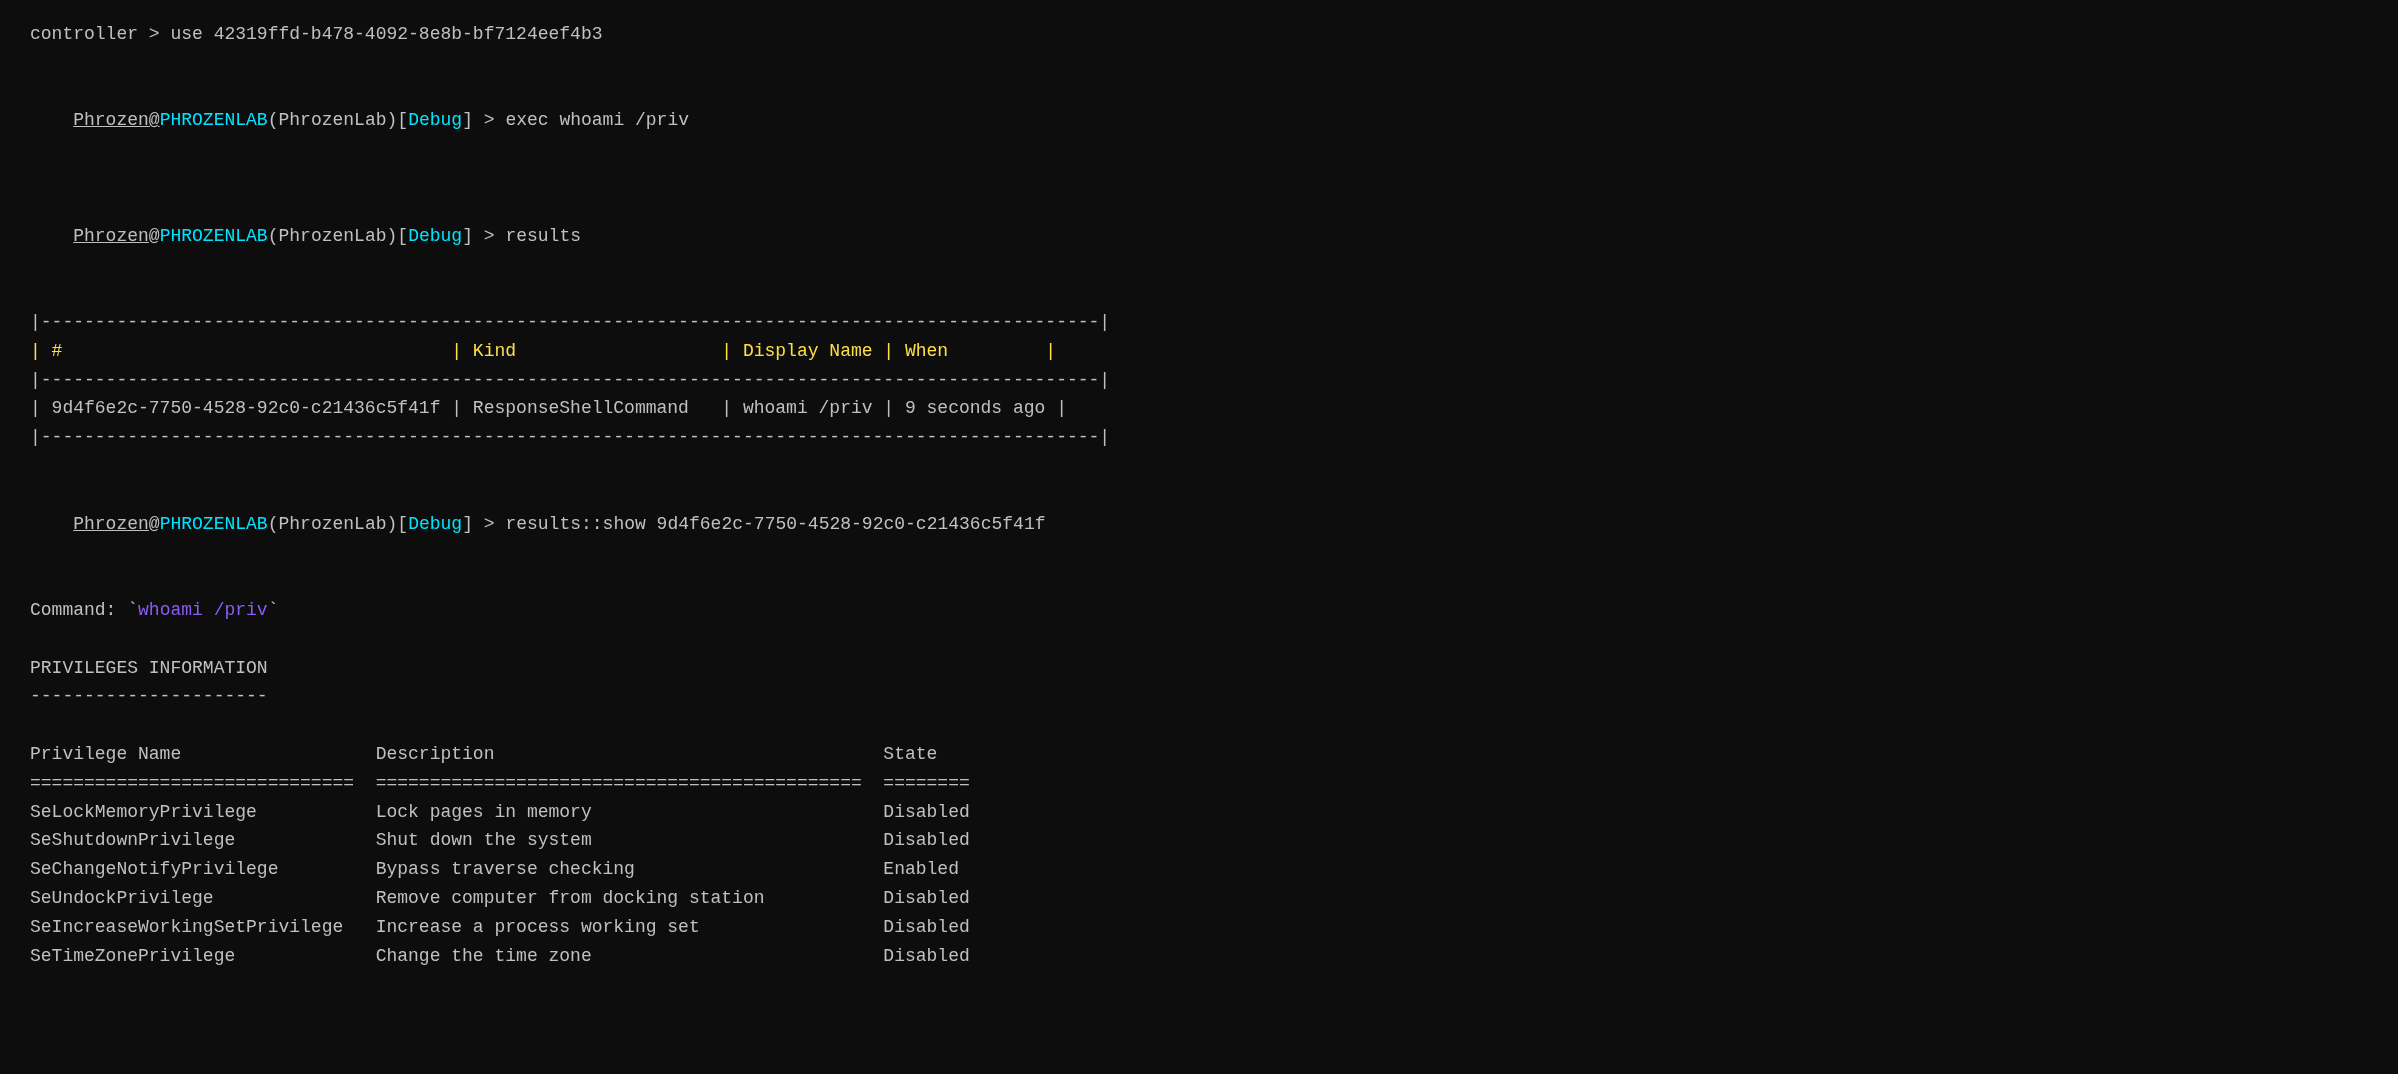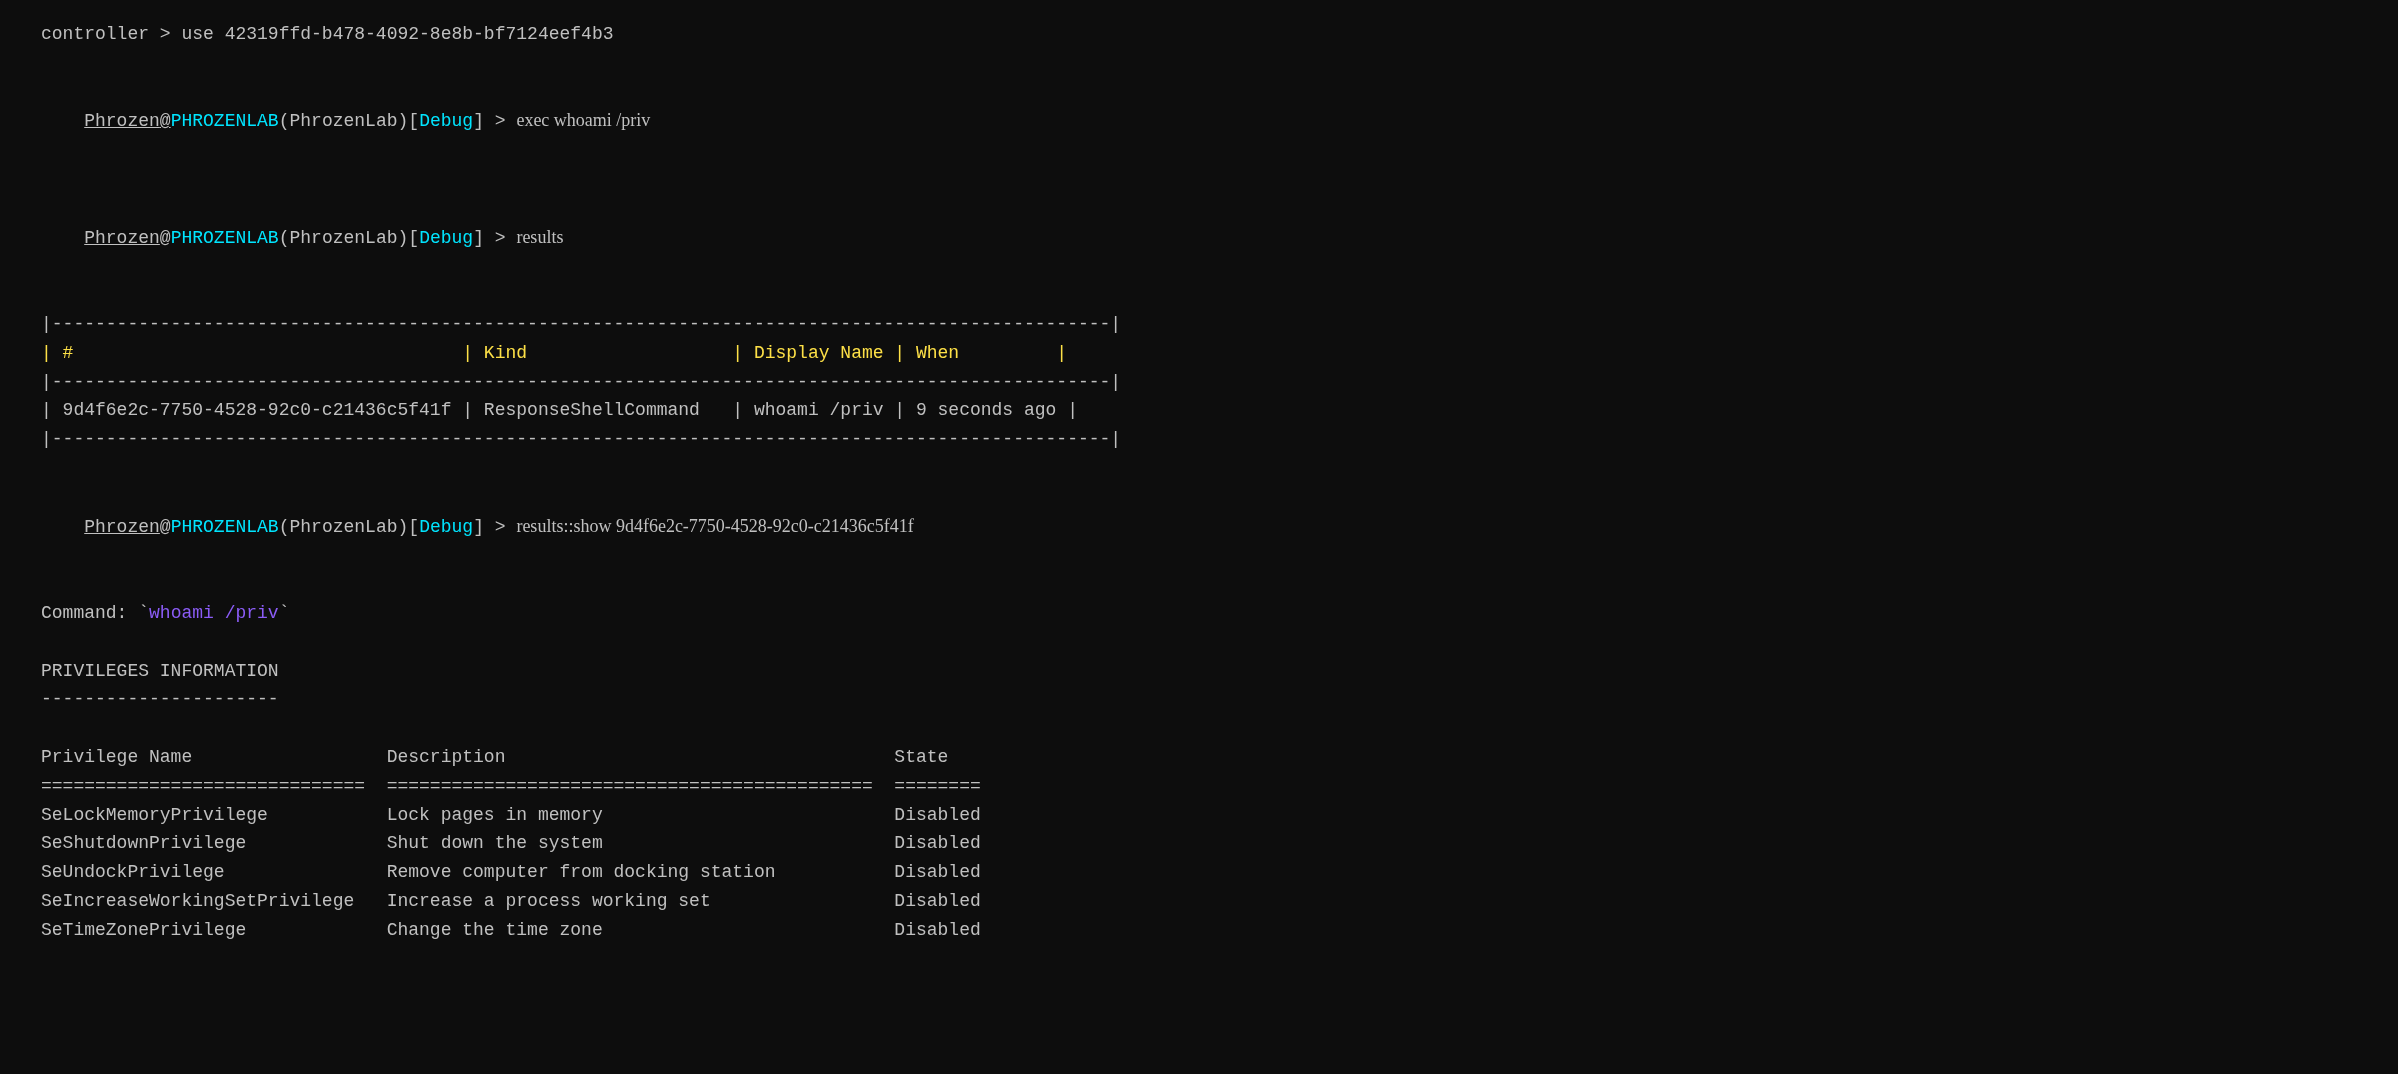--- a/index.html
+++ b/index.html
@@ -21,36 +21,35 @@
 
     .terminal {
       width: 100%;
       line-height: 1.6;
     }
 
     .line {
       display: block;
       white-space: pre;
       margin-bottom: 0;
-      margin-left: 11px;
     }
 
     .blank {
       display: block;
       height: 1.6em;
     }
 
     .color-white { color: #c0c0c0; }
 
     .prompt-user { color: #c0c0c0; text-decoration: underline; }
     .prompt-host { color: #00e5ff; }
     .prompt-paren { color: #c0c0c0; }
     .prompt-debug { color: #00e5ff; }
     .prompt-arrow { color: #c0c0c0; }
-    .prompt-cmd { color: #c0c0c0; font-family: Liberation Serif, serif; }
+    .prompt-cmd { color: #c0c0c0; }
     .backtick-cmd { color: #8b5cf6; font-style: normal; }
 
     .table-line { color: #c0c0c0; }
     .table-header { color: #fde047; }
 
     @keyframes blink {
       50% { opacity: 0; }
     }
   </style>
 </head>
@@ -94,20 +93,21 @@
 
   <span class="line color-white">PRIVILEGES INFORMATION</span>
   <span class="line color-white">----------------------</span>
 
   <span class="blank"></span>
 
   <span class="line color-white">Privilege Name                  Description                                    State    </span>
   <span class="line color-white">==============================  =============================================  ========</span>
   <span class="line color-white">SeLockMemoryPrivilege           Lock pages in memory                           Disabled</span>
   <span class="line color-white">SeShutdownPrivilege             Shut down the system                           Disabled</span>
+  <span class="line color-white">SeChangeNotifyPrivilege         Bypass traverse checking                       Enabled</span>
   <span class="line color-white">SeUndockPrivilege               Remove computer from docking station           Disabled</span>
   <span class="line color-white">SeIncreaseWorkingSetPrivilege   Increase a process working set                 Disabled</span>
   <span class="line color-white">SeTimeZonePrivilege             Change the time zone                           Disabled</span>
 
   <span class="blank"></span>
 
 
   <span class="blank"></span>
 
   <span class="line">

